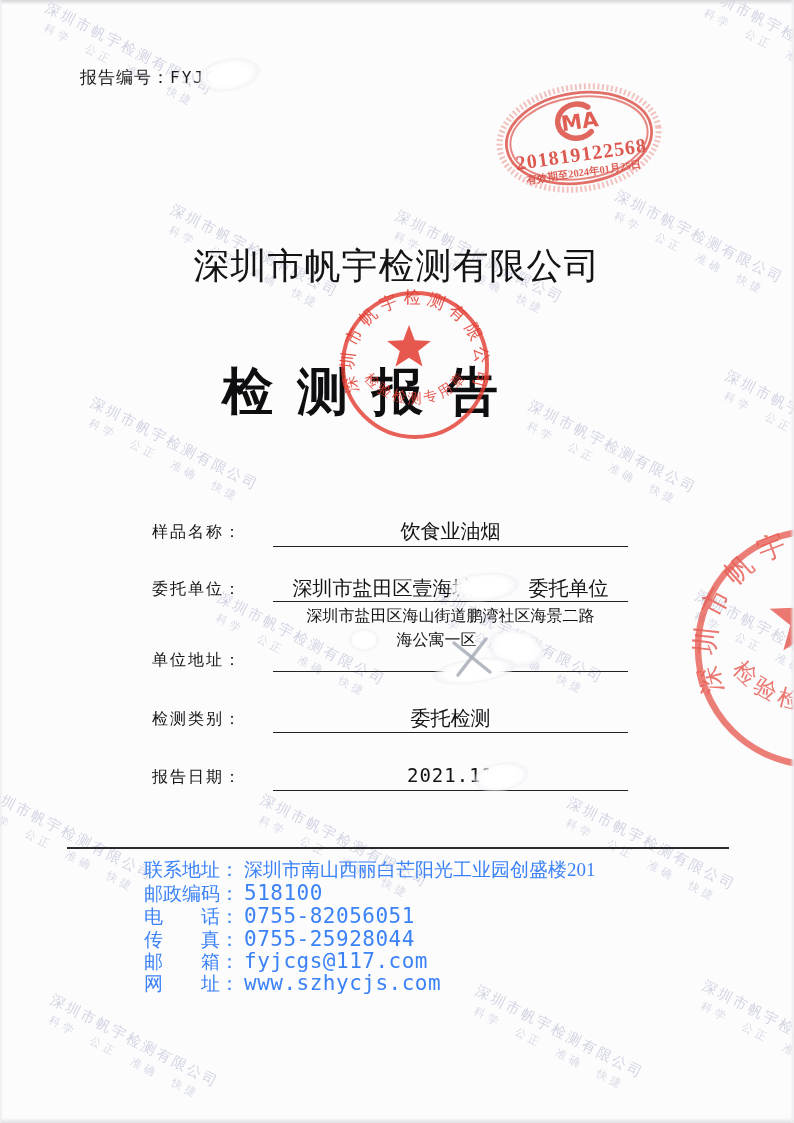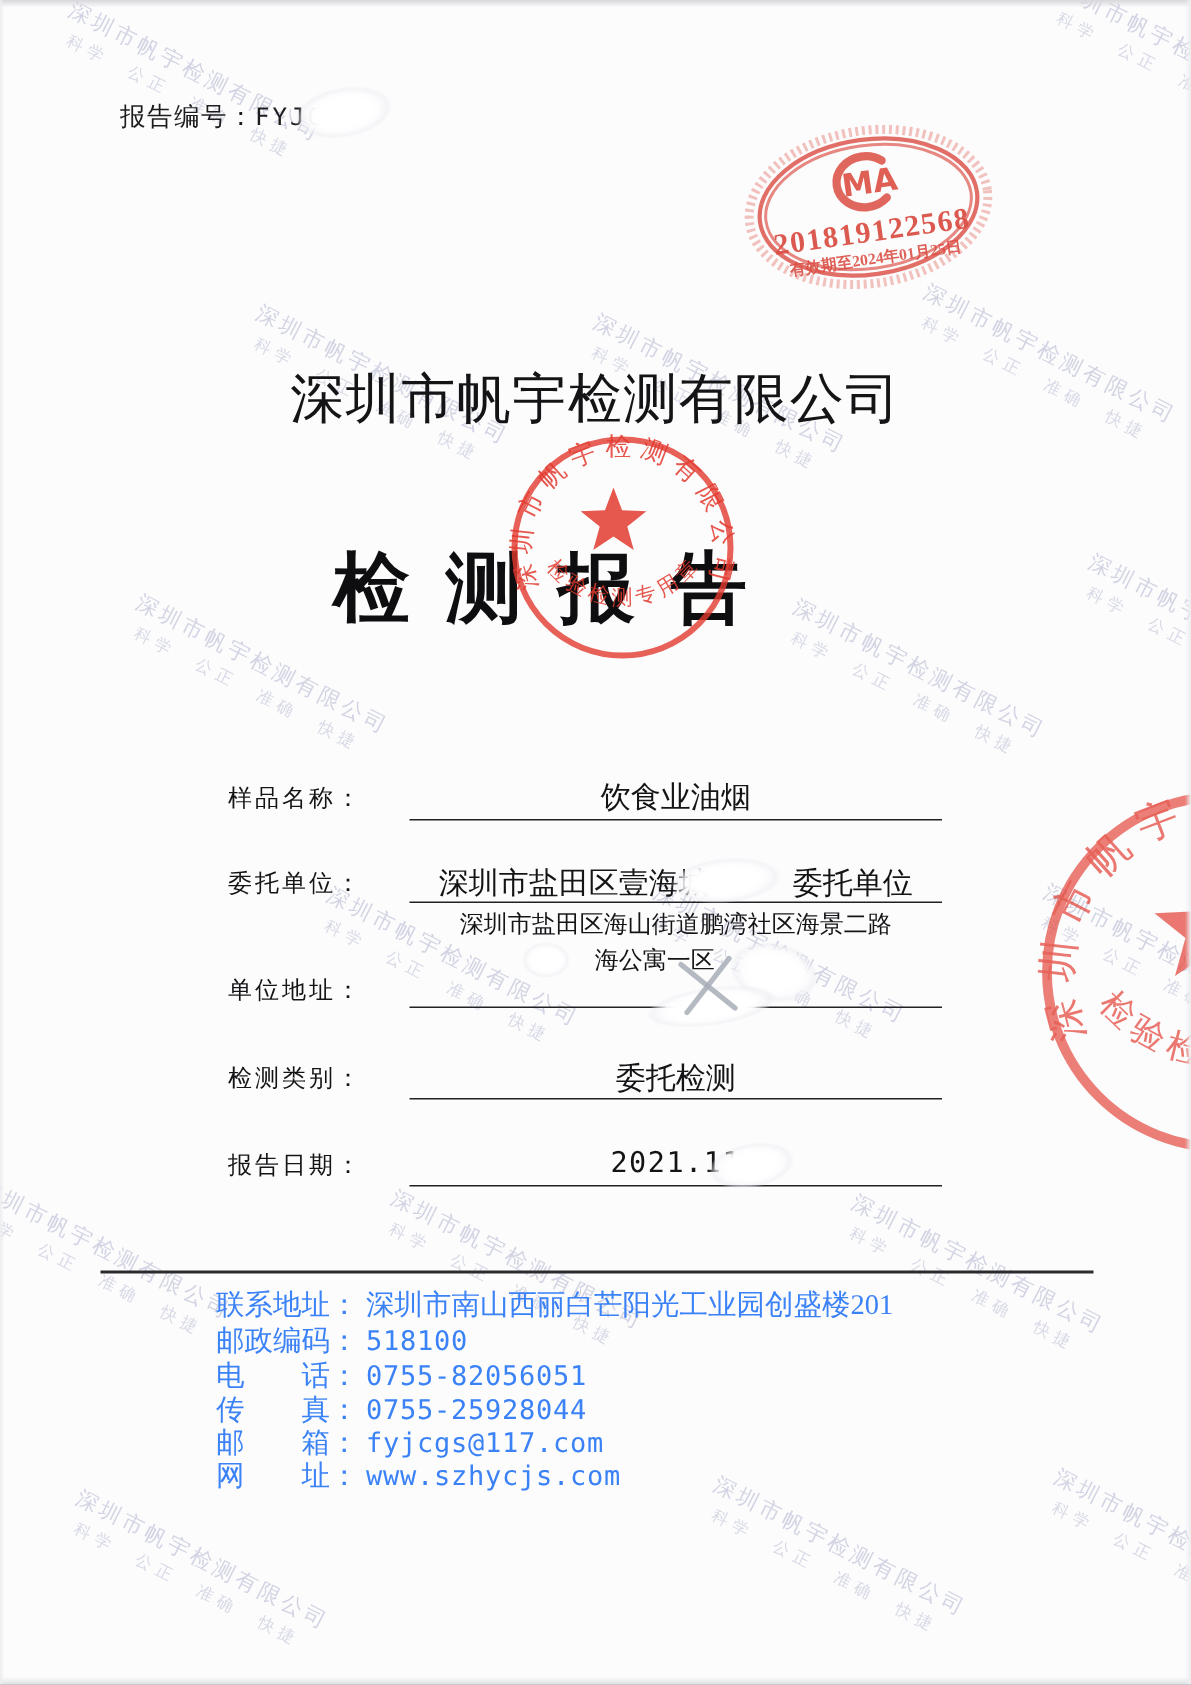--- a/index.html
+++ b/index.html
@@ -46,21 +46,21 @@
 
   
   .smudge{position:absolute; z-index:6; border-radius:50%;
      background:radial-gradient(closest-side, #ffffff 55%, rgba(253,253,254,0.95) 72%, rgba(234,235,240,0.45) 90%, rgba(234,235,240,0) 100%);}
   .xmark{position:absolute; z-index:7;}
 
   
   .footer-rule{position:absolute; left:67px; top:847px; width:662px; height:2px; background:#2b2b2e; z-index:2;}
   .f-row{position:absolute; left:144px; z-index:2; font-size:19px; white-space:nowrap; color:#3b82f6;}
   .f-row .f-val{margin-left:5px;}
-  .f-row .f-num{font-family:"DejaVu Sans Mono",monospace; font-size:18px; letter-spacing:0.5px;}
+  .f-row .f-num{font-family:"DejaVu Sans Mono",monospace; font-size:21px; letter-spacing:0.5px;}
 </style>
 </head>
 <body>
 
 <div id="page">
 
   <div class="edge edge-top"></div>
   <div class="edge edge-bottom"></div>
   <div class="edge edge-left"></div>
   <div class="edge edge-right"></div>

